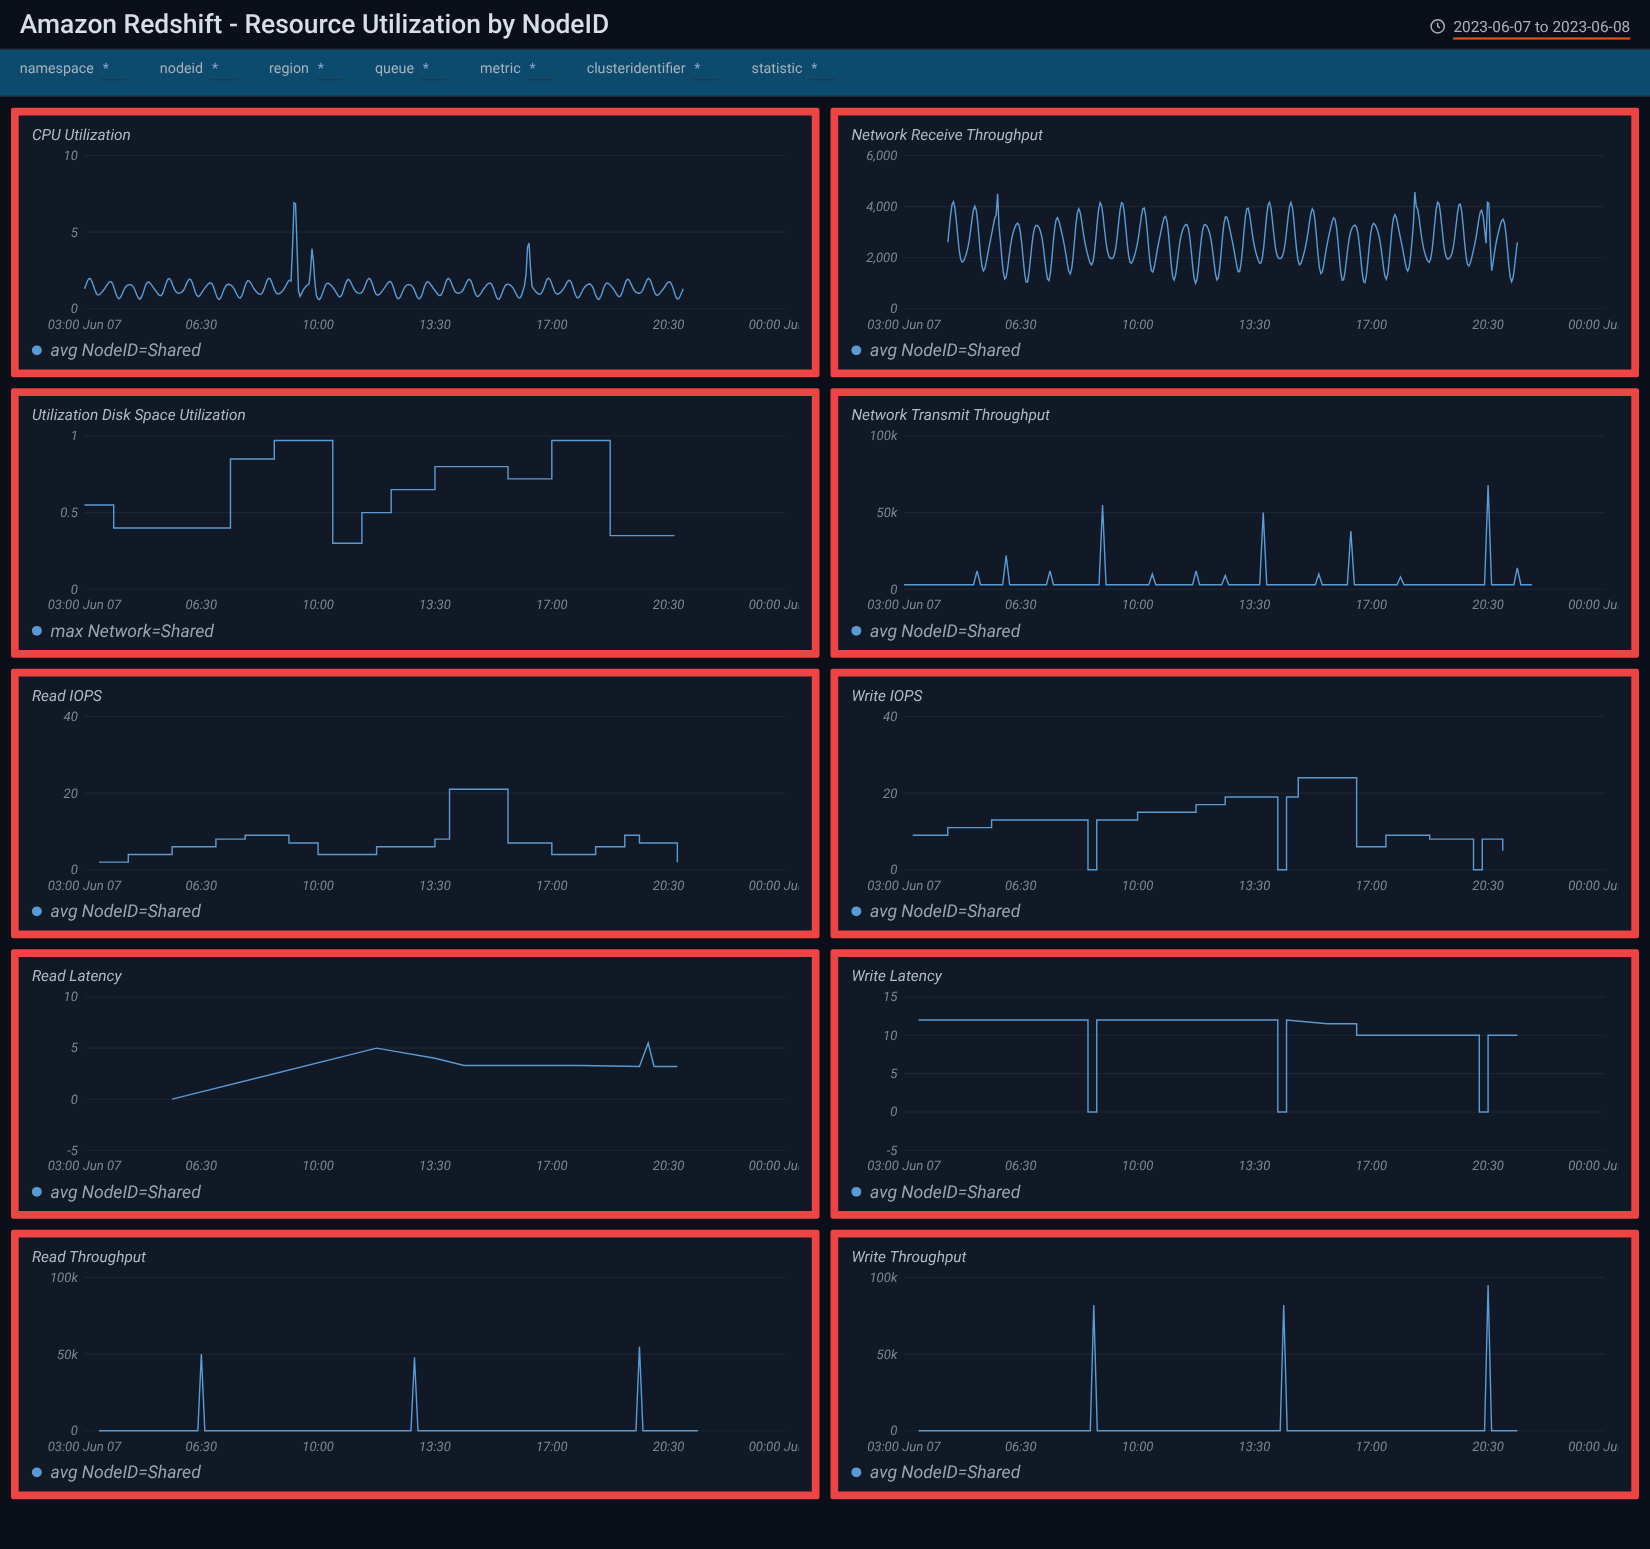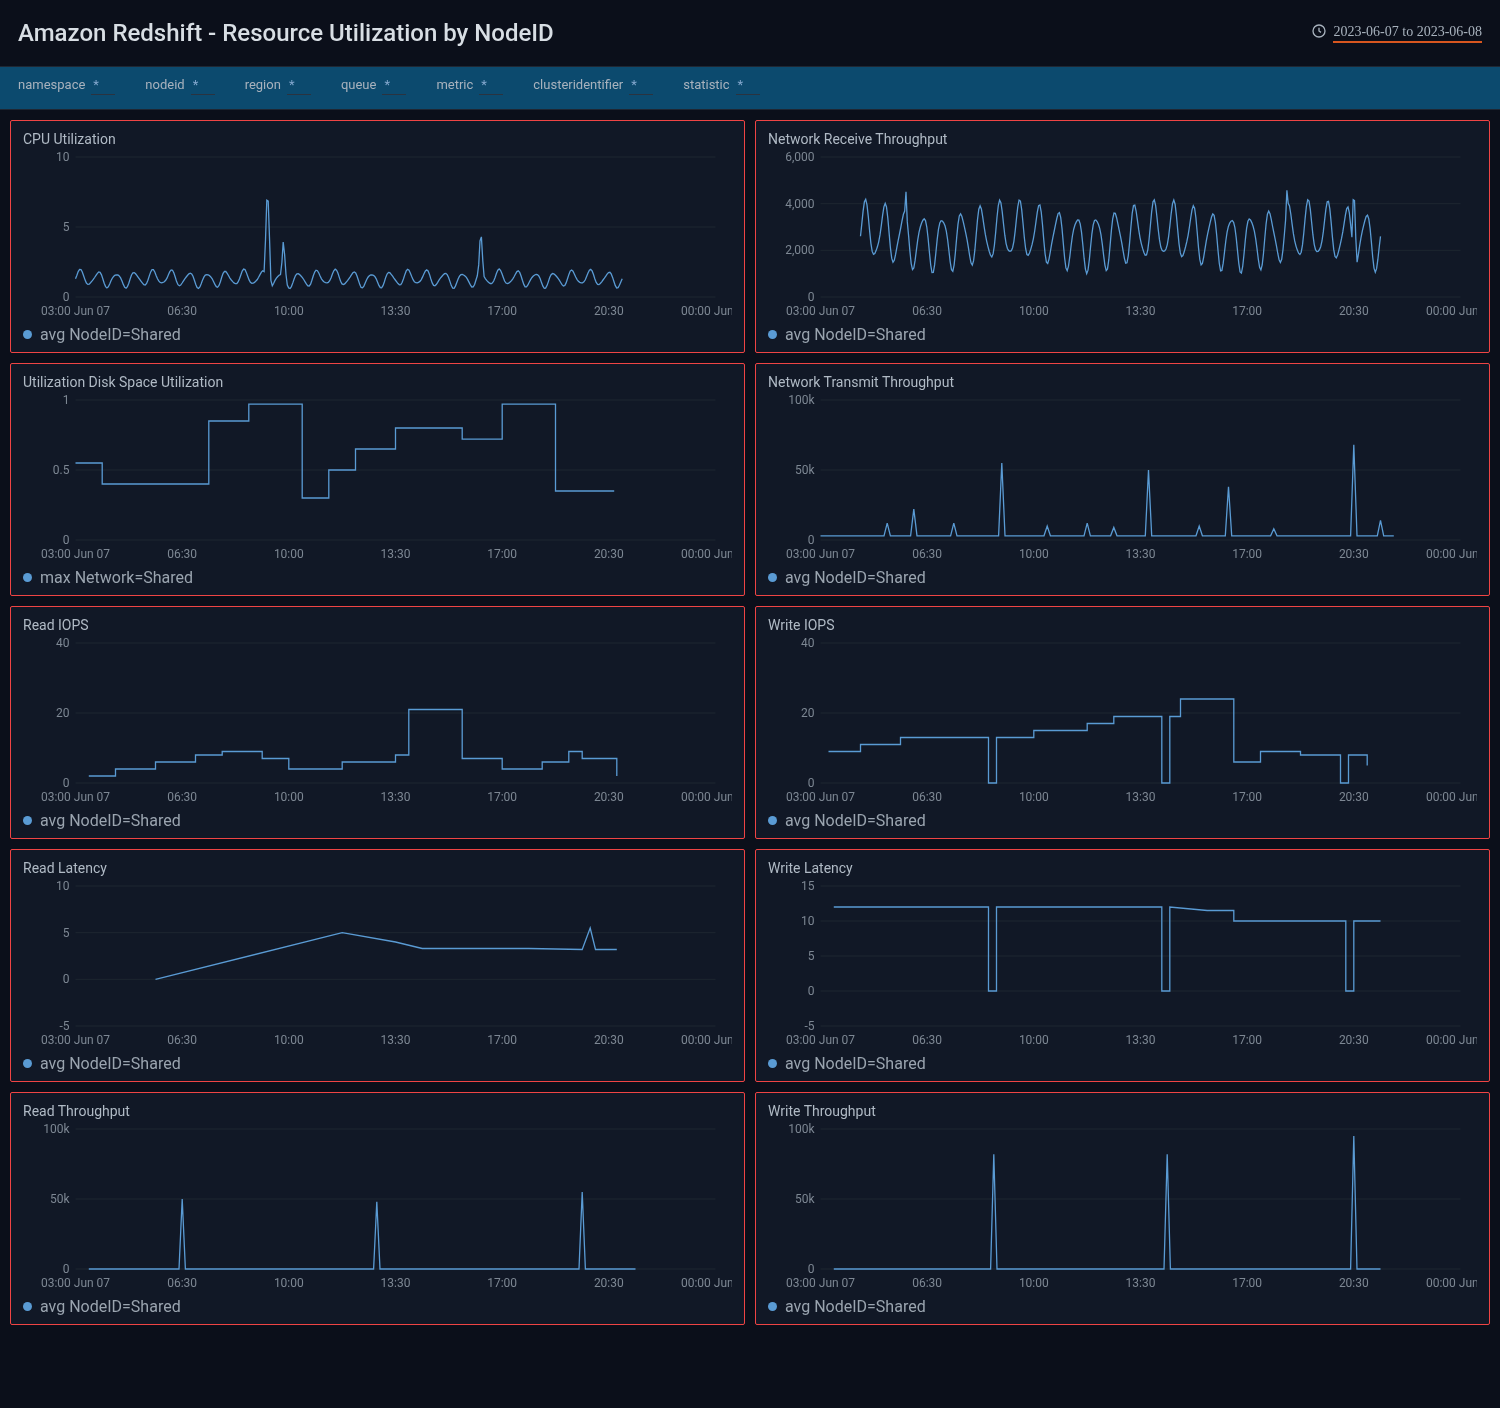--- a/index.html
+++ b/index.html
@@ -6,37 +6,36 @@
   body {
     background: #0b0f1a;
     color: #c7d0d9;
     font-family: -apple-system, BlinkMacSystemFont, "Segoe UI", Roboto, sans-serif;
     font-size: 13px;
     width: 1500px;
   }
   .header {
     display: flex;
     justify-content: space-between;
-    align-items: center;
-    padding: 19px 18px;
+    align-items: flex-end;
+    padding: 8px 18px;
     border-bottom: 1px solid #1f2733;
   }
   .header h1 {
     font-size: 24px;
     font-weight: 500;
     color: #d8dee4;
   }
   .time-range {
     display: flex;
     align-items: center;
     gap: 6px;
     color: #a8b2bd;
     font-size: 14px;
     cursor: pointer;
-    font-family: Liberation Serif, serif;
   }
   .time-range span.label {
     border-bottom: 2px solid #d8561f;
     padding-bottom: 1px;
   }
   .clock-icon svg { width: 16px; height: 16px; stroke: #a8b2bd; fill: none; stroke-width: 2; }
   .filter-bar {
     display: flex;
     gap: 30px;
     padding: 10px 18px 14px 18px;
@@ -58,23 +57,24 @@
     cursor: pointer;
   }
   .grid {
     display: grid;
     grid-template-columns: 1fr 1fr;
     gap: 10px;
     padding: 10px;
   }
   .panel {
     background: #111826;
-    border: 1px solid #ef4444;
+    border: 7px solid #ef4444;
     border-radius: 2px;
     padding: 10px 12px 8px 12px;
+    font-style: italic;
   }
   .panel-title {
     font-size: 14px;
     color: #b0bac5;
     margin-bottom: 4px;
   }
   .chart-wrap {
     position: relative;
     height: 170px;
   }

